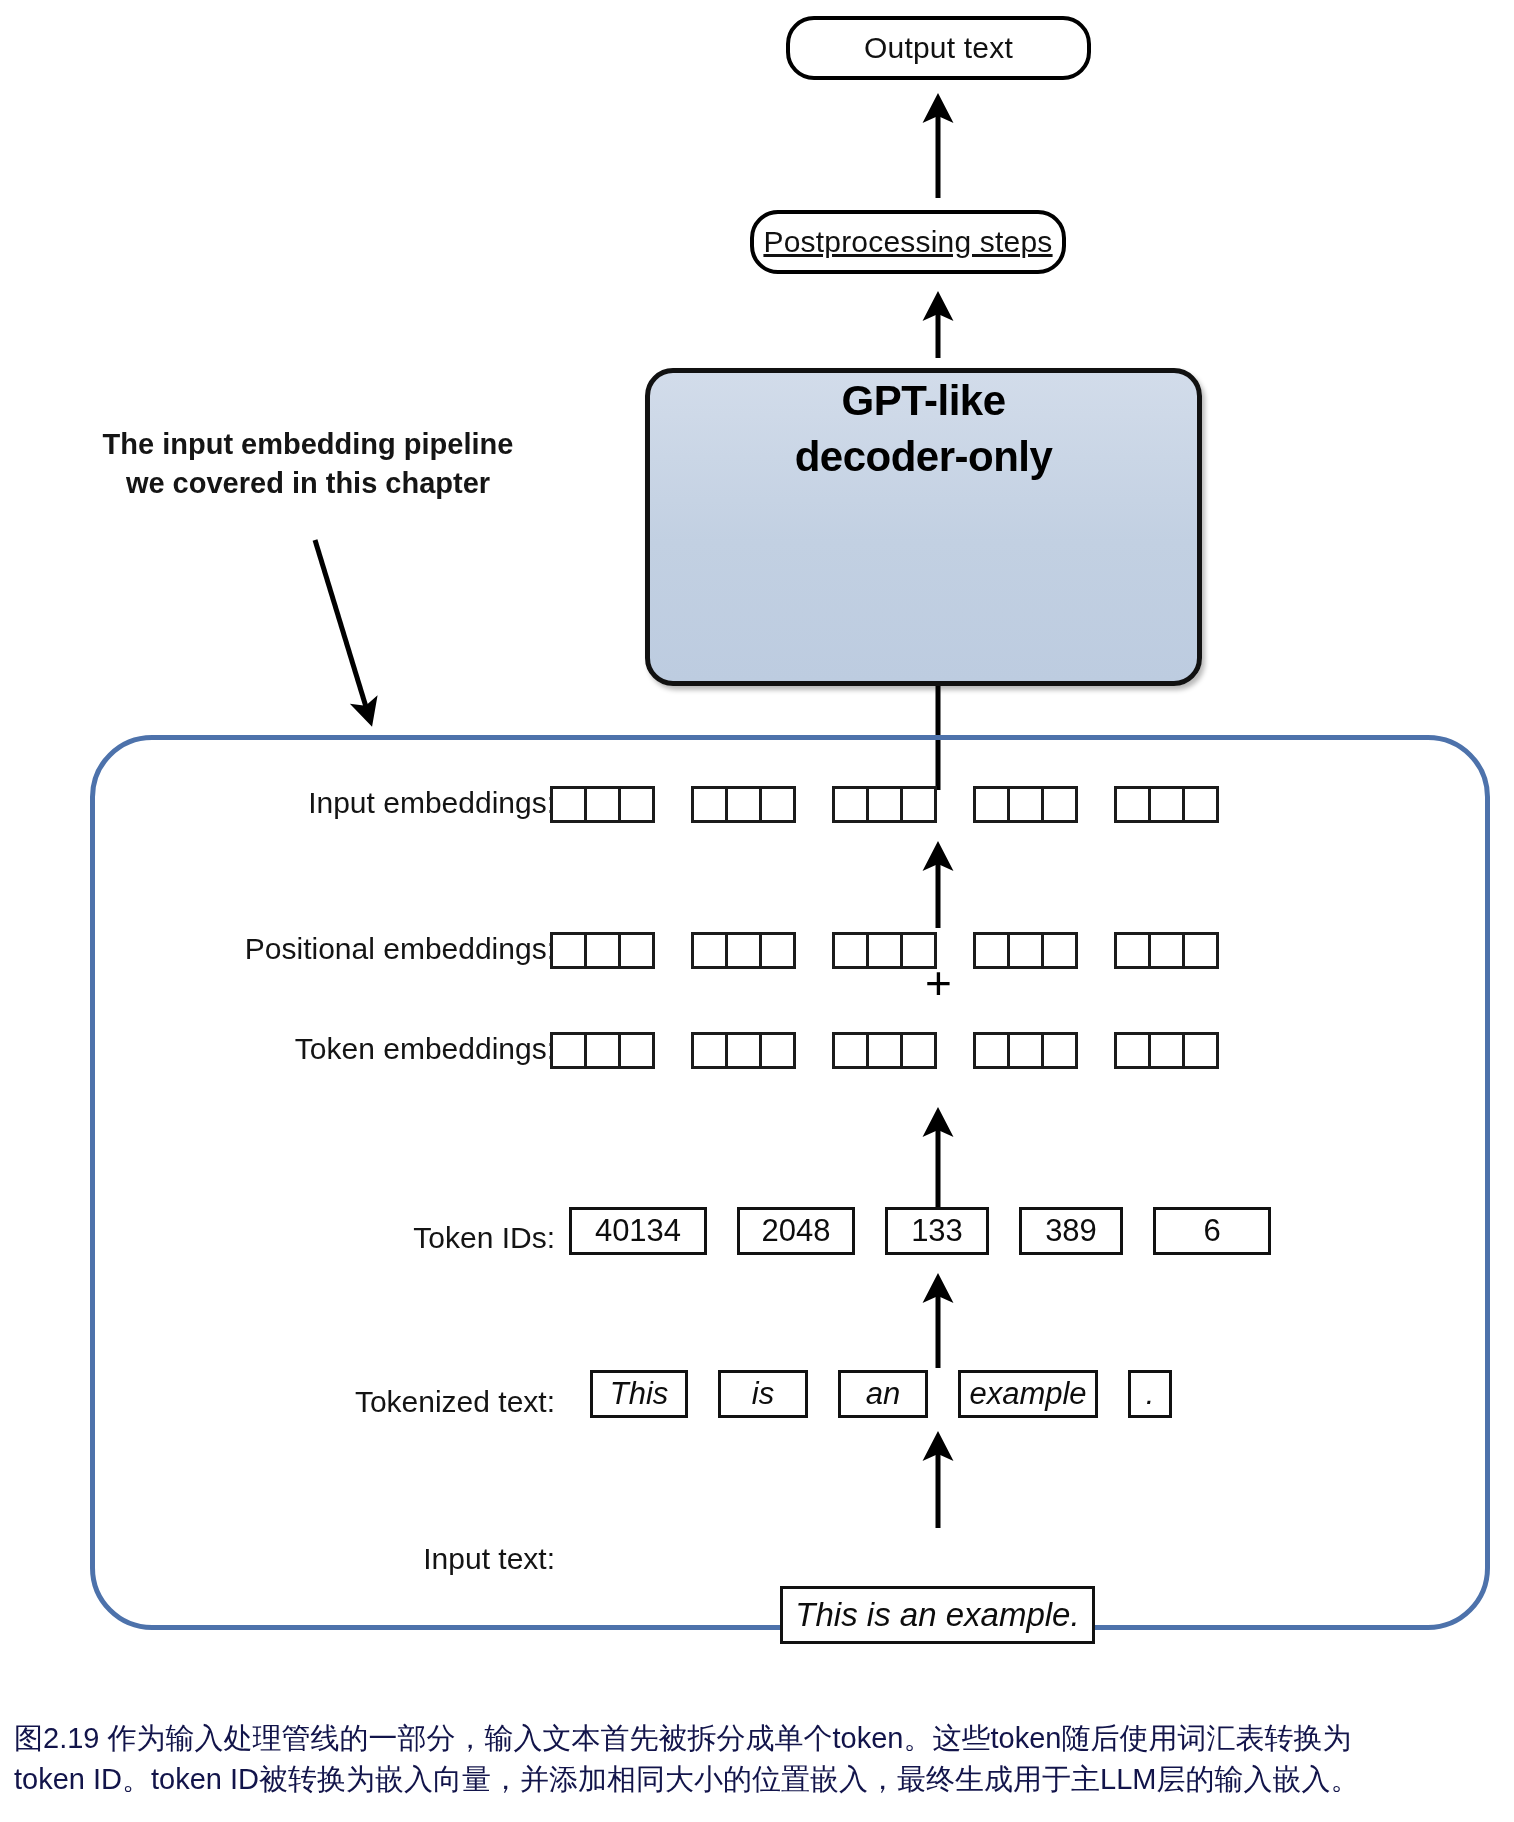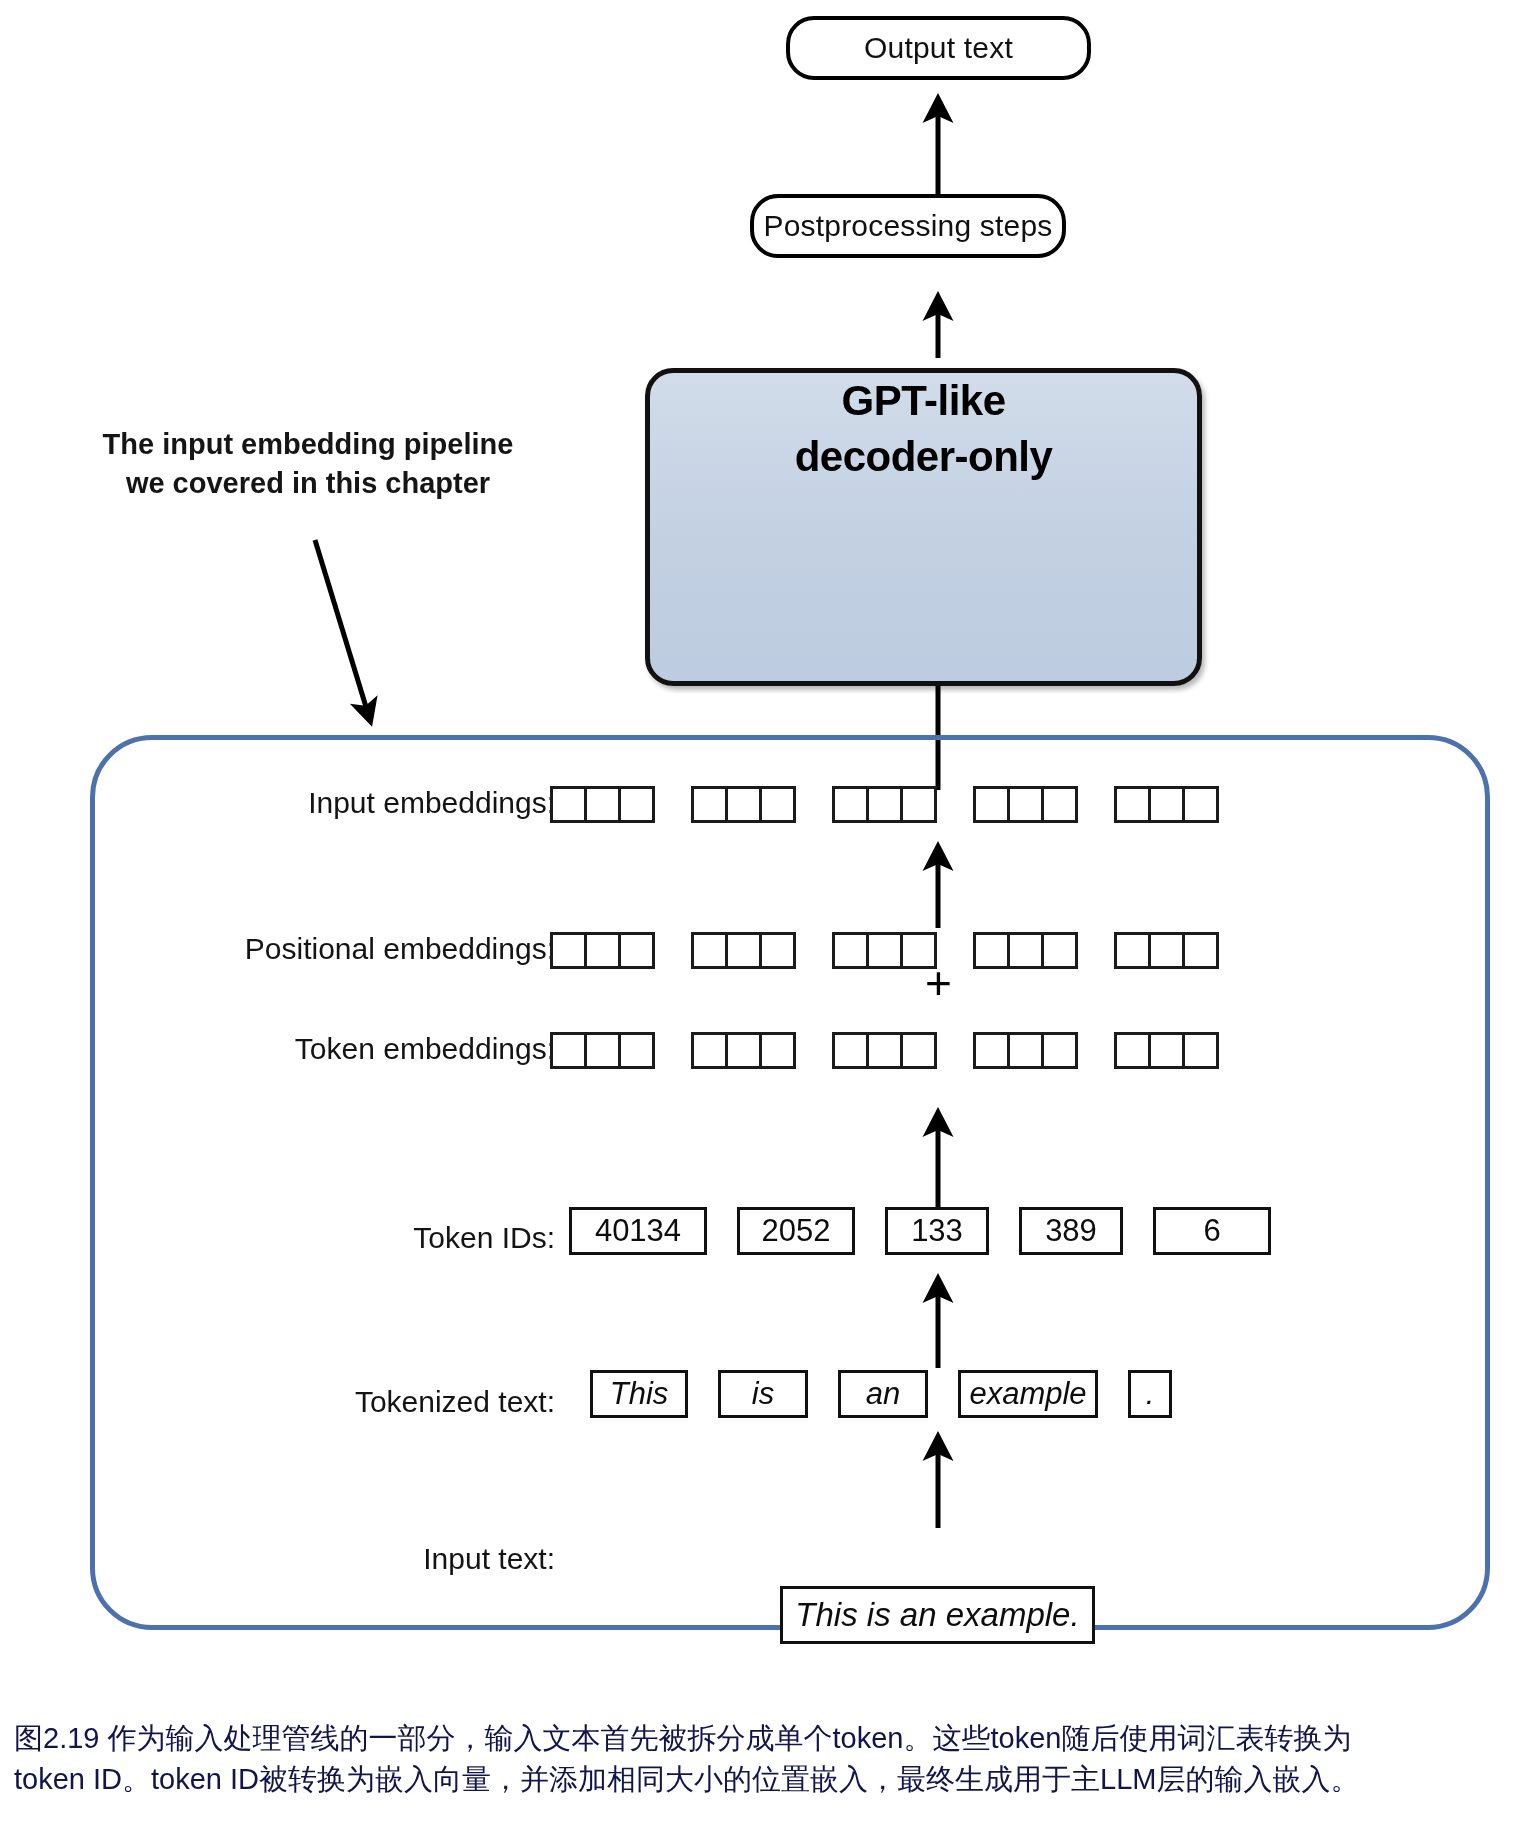--- a/index.html
+++ b/index.html
@@ -29,21 +29,21 @@
     display: flex;
     align-items: center;
     justify-content: center;
     box-sizing: border-box;
     font-size: 30px;
     color: #111111;
     letter-spacing: .2px;
   }
 
   #output-text-box { left: 786px; top: 16px;  width: 305px; height: 64px; }
-  #postprocessing-box { left: 750px; top: 194px; width: 316px; height: 64px; }
+  #postprocessing-box { left: 750px; top: 210px; width: 316px; height: 64px; text-decoration: underline; }
 
   
   #gpt-block {
     position: absolute;
     left: 645px; top: 368px; width: 557px; height: 318px;
     border: 5px solid #111111;
     border-radius: 28px;
     background: linear-gradient(180deg, #d2dcea 0%, #c2d0e2 55%, #bdcce0 100%);
     box-sizing: border-box;
     display: flex;
@@ -286,21 +286,21 @@
         <div class="emb-cell"></div>
         <div class="emb-cell"></div>
         <div class="emb-cell"></div>
       </div>
     </div>
 
   <div class="row-label" style="left:260px; top:1221px; width:295px;">Token IDs:</div>
   <div class="tok-row" id="row-token-ids" style="left:557px; top:1207px;padding-left:12px;">
       <div class="tok-box" style="width: 138px;">40134</div>
       <div class="tok-gap"></div>
-      <div class="tok-box" style="width: 118px;">2052</div>
+      <div class="tok-box" style="width: 118px;">2048</div>
       <div class="tok-gap"></div>
       <div class="tok-box" style="width: 104px;">133</div>
       <div class="tok-gap"></div>
       <div class="tok-box" style="width: 104px;">389</div>
       <div class="tok-gap"></div>
       <div class="tok-box" style="width: 118px;">6</div>
     </div>
 
   <div class="row-label" style="left:190px; top:1385px; width:365px;">Tokenized text:</div>
   <div class="tok-row" id="row-tokenized-text" style="left:590px; top:1370px;">

